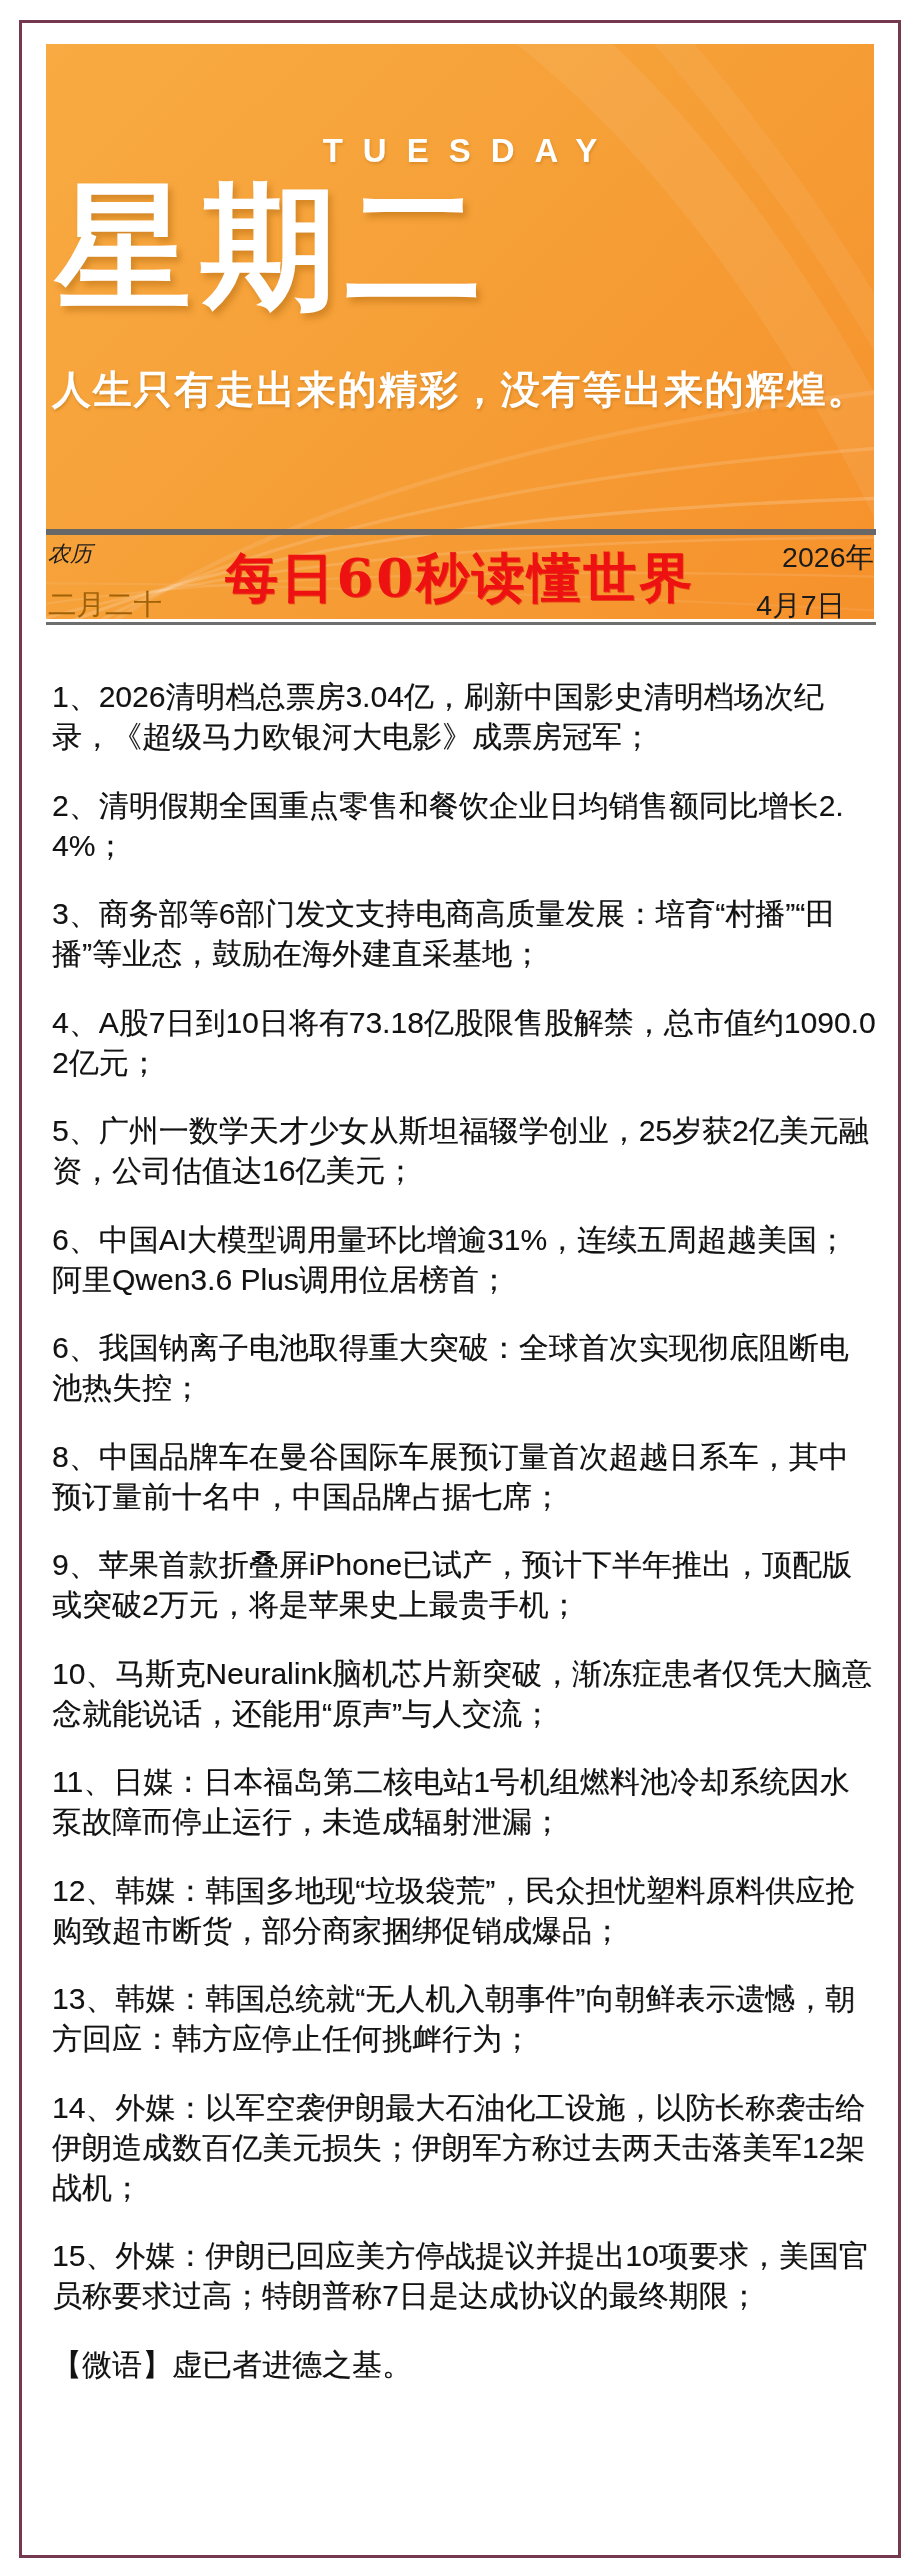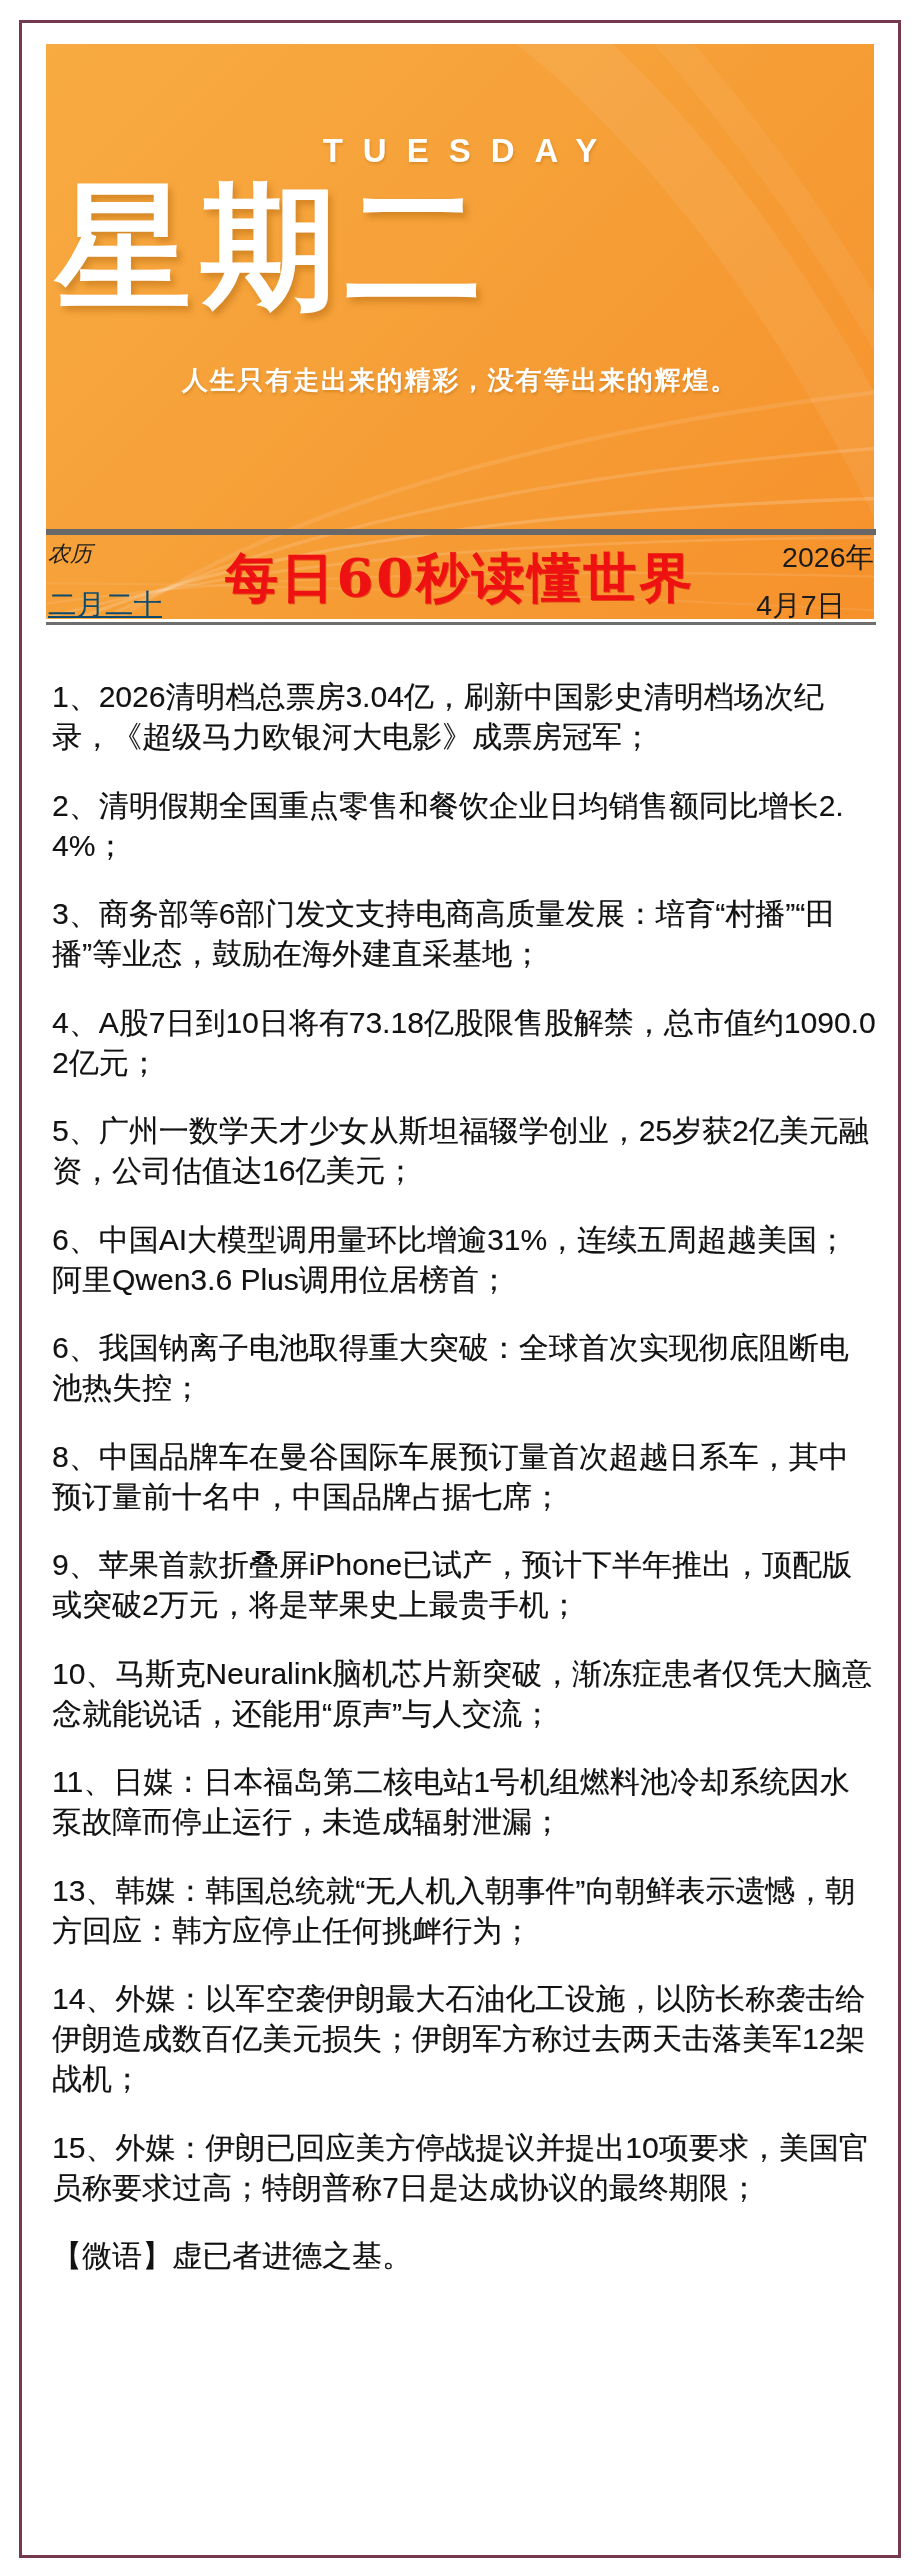--- a/index.html
+++ b/index.html
@@ -41,40 +41,40 @@
     color:#ffffff;
     font-size:136px;font-weight:700;line-height:1;
     letter-spacing:9.2px;text-indent:9.2px;
     text-shadow:3.7px 4.6px 6.4px rgba(170,100,10,.45);
   }
   .banner-quote{
     position:relative;
     margin-top:48px;
     text-align:center;
     color:#ffffff;
-    font-size:26px;font-weight:700;
+    font-size:39px;font-weight:700;
     letter-spacing:1.8px;
     text-shadow:0.9px 1.8px 2.8px rgba(170,100,10,.4);
   }
   
   .divider-thick{
     position:absolute;left:46px;top:529px;
     width:830px;height:6.4px;background:#686868;
   }
   .divider-thin{
     position:absolute;left:46px;top:622px;
     width:830px;height:2.8px;background:#6e6e6e;
   }
   .lunar-label{
     position:absolute;left:48px;top:539px;
     font-size:22px;color:#1b1b1b;font-style:italic;
   }
   .lunar-date{
     position:absolute;left:48px;top:586px;
-    font-size:28.5px;color:#0c4a6e;text-decoration:underline;
+    font-size:28.5px;color:#a16207;
   }
   .year-text{
     position:absolute;right:46px;top:539px;
     font-size:28.5px;color:#1b1b1b;text-align:right;
   }
   .date-text{
     position:absolute;right:75px;top:587px;
     font-size:28.5px;color:#1b1b1b;text-align:right;
   }
   .daily-title{
@@ -137,18 +137,19 @@
   <p>2、清明假期全国重点零售和餐饮企业日均销售额同比增长2.4%；</p>
   <p>3、商务部等6部门发文支持电商高质量发展：培育“村播”“田播”等业态，鼓励在海外建直采基地；</p>
   <p>4、A股7日到10日将有73.18亿股限售股解禁，总市值约1090.02亿元；</p>
   <p>5、广州一数学天才少女从斯坦福辍学创业，25岁获2亿美元融资，公司估值达16亿美元；</p>
   <p>6、中国AI大模型调用量环比增逾31%，连续五周超越美国；阿里Qwen3.6 Plus调用位居榜首；</p>
   <p>6、我国钠离子电池取得重大突破：全球首次实现彻底阻断电池热失控；</p>
   <p>8、中国品牌车在曼谷国际车展预订量首次超越日系车，其中预订量前十名中，中国品牌占据七席；</p>
   <p>9、苹果首款折叠屏iPhone已试产，预计下半年推出，顶配版或突破2万元，将是苹果史上最贵手机；</p>
   <p>10、马斯克Neuralink脑机芯片新突破，渐冻症患者仅凭大脑意念就能说话，还能用“原声”与人交流；</p>
   <p>11、日媒：日本福岛第二核电站1号机组燃料池冷却系统因水泵故障而停止运行，未造成辐射泄漏；</p>
+  <p>12、韩媒：韩国多地现“垃圾袋荒”，民众担忧塑料原料供应抢购致超市断货，部分商家捆绑促销成爆品；</p>
   <p>13、韩媒：韩国总统就“无人机入朝事件”向朝鲜表示遗憾，朝方回应：韩方应停止任何挑衅行为；</p>
   <p>14、外媒：以军空袭伊朗最大石油化工设施，以防长称袭击给伊朗造成数百亿美元损失；伊朗军方称过去两天击落美军12架战机；</p>
   <p>15、外媒：伊朗已回应美方停战提议并提出10项要求，美国官员称要求过高；特朗普称7日是达成协议的最终期限；</p>
   <p class="weiyu">【微语】虚已者进德之基。</p>
 </div>
 
 
 </body></html>

